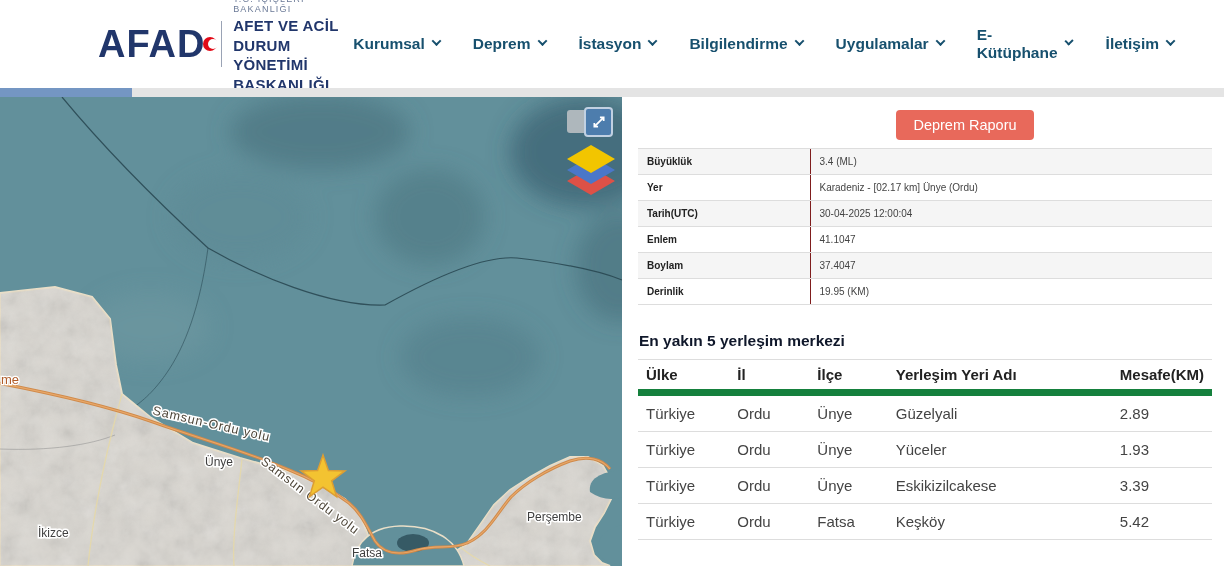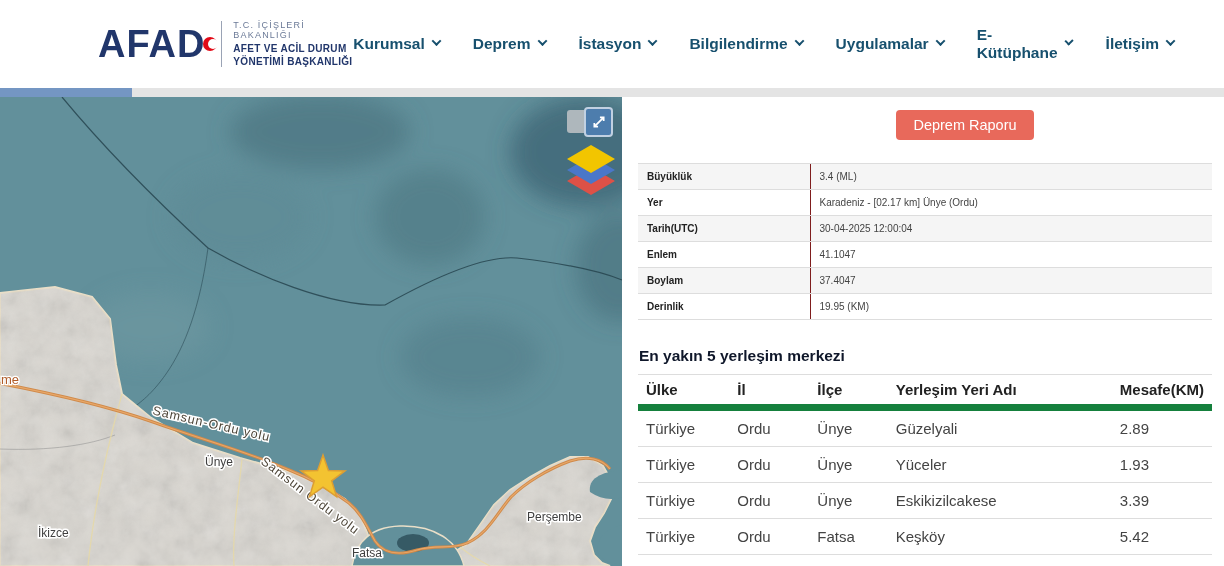--- a/index.html
+++ b/index.html
@@ -8,21 +8,21 @@
 
   
   .header { height:88px; background:#fff; display:flex; align-items:center; padding-left:98px; }
   .logo { display:flex; align-items:center; }
   .afad-word { font-size:38px; font-weight:700; color:#21366b; letter-spacing:1px; position:relative; line-height:1; }
   .crescent { position:absolute; top:-7px; right:-12px; width:14px; height:14px; border-radius:50%; background:#e30a17; }
   .crescent::after { content:""; position:absolute; left:4.5px; top:1.5px; width:10px; height:10px; border-radius:50%; background:#fff; }
   .logo-divider { width:1px; height:46px; background:#9aa3b5; margin:0 11px 0 16px; }
   .ministry { display:flex; flex-direction:column; justify-content:center; }
   .ministry .l1 { font-size:9px; color:#6b7a97; letter-spacing:1.2px; margin-bottom:2px; }
-  .ministry .l2, .ministry .l3 { font-size:10px; font-weight:700; color:#21366b; line-height:1.3; letter-spacing:.3px; }
+  .ministry .l2, .ministry .l3 { font-size:15px; font-weight:700; color:#21366b; line-height:1.3; letter-spacing:.3px; }
 
   .nav { margin-left:auto; display:flex; column-gap:33px; padding-right:50px; }
   .nav-item { display:flex; align-items:center; cursor:pointer; }
   .nav-label { font-size:15.5px; font-weight:700; color:#17506e; }
   .chev { width:7px; height:7px; border-right:2px solid #17506e; border-bottom:2px solid #17506e;
           transform:rotate(45deg) translate(-1px,-1px); margin-left:8px; margin-top:-4px; }
 
   
   .bar { height:9px; background:#e4e4e4; position:relative; }
   .bar-fill { position:absolute; left:0; top:0; height:9px; width:132px; background:#7496c3; }
@@ -35,21 +35,21 @@
   .map-ctl-tab { position:absolute; top:13px; right:33px; width:22px; height:23px;
                  background:#aeb7bc; border:none; border-radius:3px; }
   .map-expand { position:absolute; top:10px; right:9px; width:29px; height:30px;
                 background:#4d7dad; border:2px solid rgba(255,255,255,.65); border-radius:4px;
                 display:flex; align-items:center; justify-content:center; cursor:pointer; }
   .map-layers { position:absolute; top:46px; right:4px; width:54px; height:56px;
                 background:transparent; border:none; cursor:pointer; }
 
   
   .panel { flex:1; background:#fff; padding:13px 12px 0 16px; }
-  .report-btn-row { text-align:center; margin-bottom:23px; }
+  .report-btn-row { text-align:center; margin-bottom:8px; }
   .report-btn { position:relative; left:40px; display:inline-block; background:#e8695b; color:#fff;
                 font-size:14.5px; font-family:"Liberation Sans",sans-serif;
                 border:none; border-radius:4px; padding:7px 17px; cursor:pointer; }
 
   table.details { width:100%; border-collapse:collapse; }
   table.details td { padding:7px 9px; font-size:10px; color:#333; border-top:1px solid #ddd; border-bottom:1px solid #ddd; }
   table.details td.lbl { width:172px; font-weight:700; color:#222; }
   table.details td.val { border-left:1px solid #7f1d1d; color:#444; }
   table.details tr:nth-child(odd) { background:#f5f5f5; }
 

